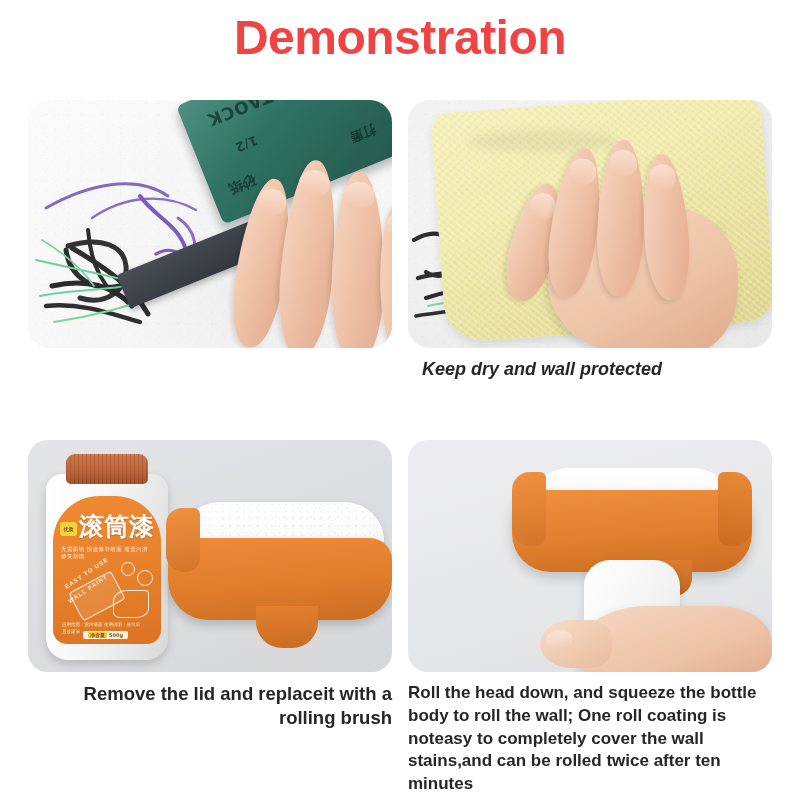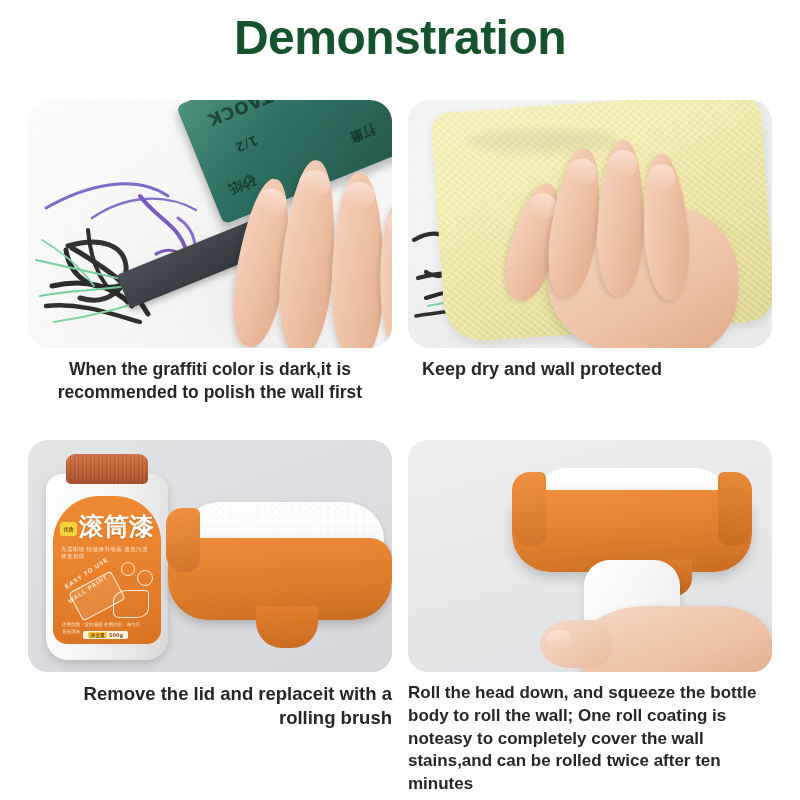--- a/index.html
+++ b/index.html
@@ -11,21 +11,21 @@
     position:relative;
   }
   .page{position:relative;width:800px;height:800px;}
 
   
   .title{
     position:absolute;left:0;top:12px;width:800px;
     text-align:center;
     font-size:48px;font-weight:bold;
     letter-spacing:-0.5px;
-    color:#14532d;
+    color:#ef4444;
     line-height:1.1;
   }
 
   
   .grid{position:absolute;left:0;top:0;width:800px;height:800px;}
   .cell{position:absolute;}
   .cell-tl{left:28px;top:100px;width:364px;}
   .cell-tr{left:408px;top:100px;width:364px;}
   .cell-bl{left:28px;top:440px;width:364px;}
   .cell-br{left:408px;top:440px;width:364px;}
@@ -36,21 +36,21 @@
     background:#f2f2f2;
   }
   .photo-bot{height:232px;border-radius:20px;}
 
   .caption{
     margin-top:10px;
     font-size:17.5px;font-weight:bold;color:#262626;
     line-height:1.32;
   }
   .cap-center{text-align:center;}
-  .cap-tr{text-align:left;padding-left:14px;font-size:18px;}
+  .cap-tr{text-align:left;padding-left:14px;font-size:18px;font-style:italic;}
   .cap-bl{text-align:right;font-size:18.5px;}
   .cap-br{text-align:left;font-size:17px;line-height:1.34;}
 
   
   .wall1{
     position:absolute;inset:0;
     background:
       radial-gradient(ellipse at 70% 80%, #ececec 0%, #f6f6f6 45%, #fbfbfb 100%);
   }
   .wall-tex{
@@ -383,21 +383,20 @@
               <div class="nail"></div>
             </div>
           <div class="finger f3">
               <div class="nail"></div>
             </div>
           <div class="finger f4">
               <div class="nail"></div>
             </div>
         </div>
       </div>
-      <div class="caption cap-center">When the graffiti color is dark,it is recommended to polish the wall first</div>
     </div>
 
     <div class="cell cell-tr">
       <div class="photo">
         <div class="wall2"></div>
         <div class="wall-tex"></div>
 
         <svg class="graffiti" viewBox="0 0 364 248">
           <g fill="none" stroke-linecap="round">
             <path d="M6 140 C26 128 44 134 48 152 C52 172 34 182 18 172" stroke="#2e2e2e" stroke-width="4.2"></path>

